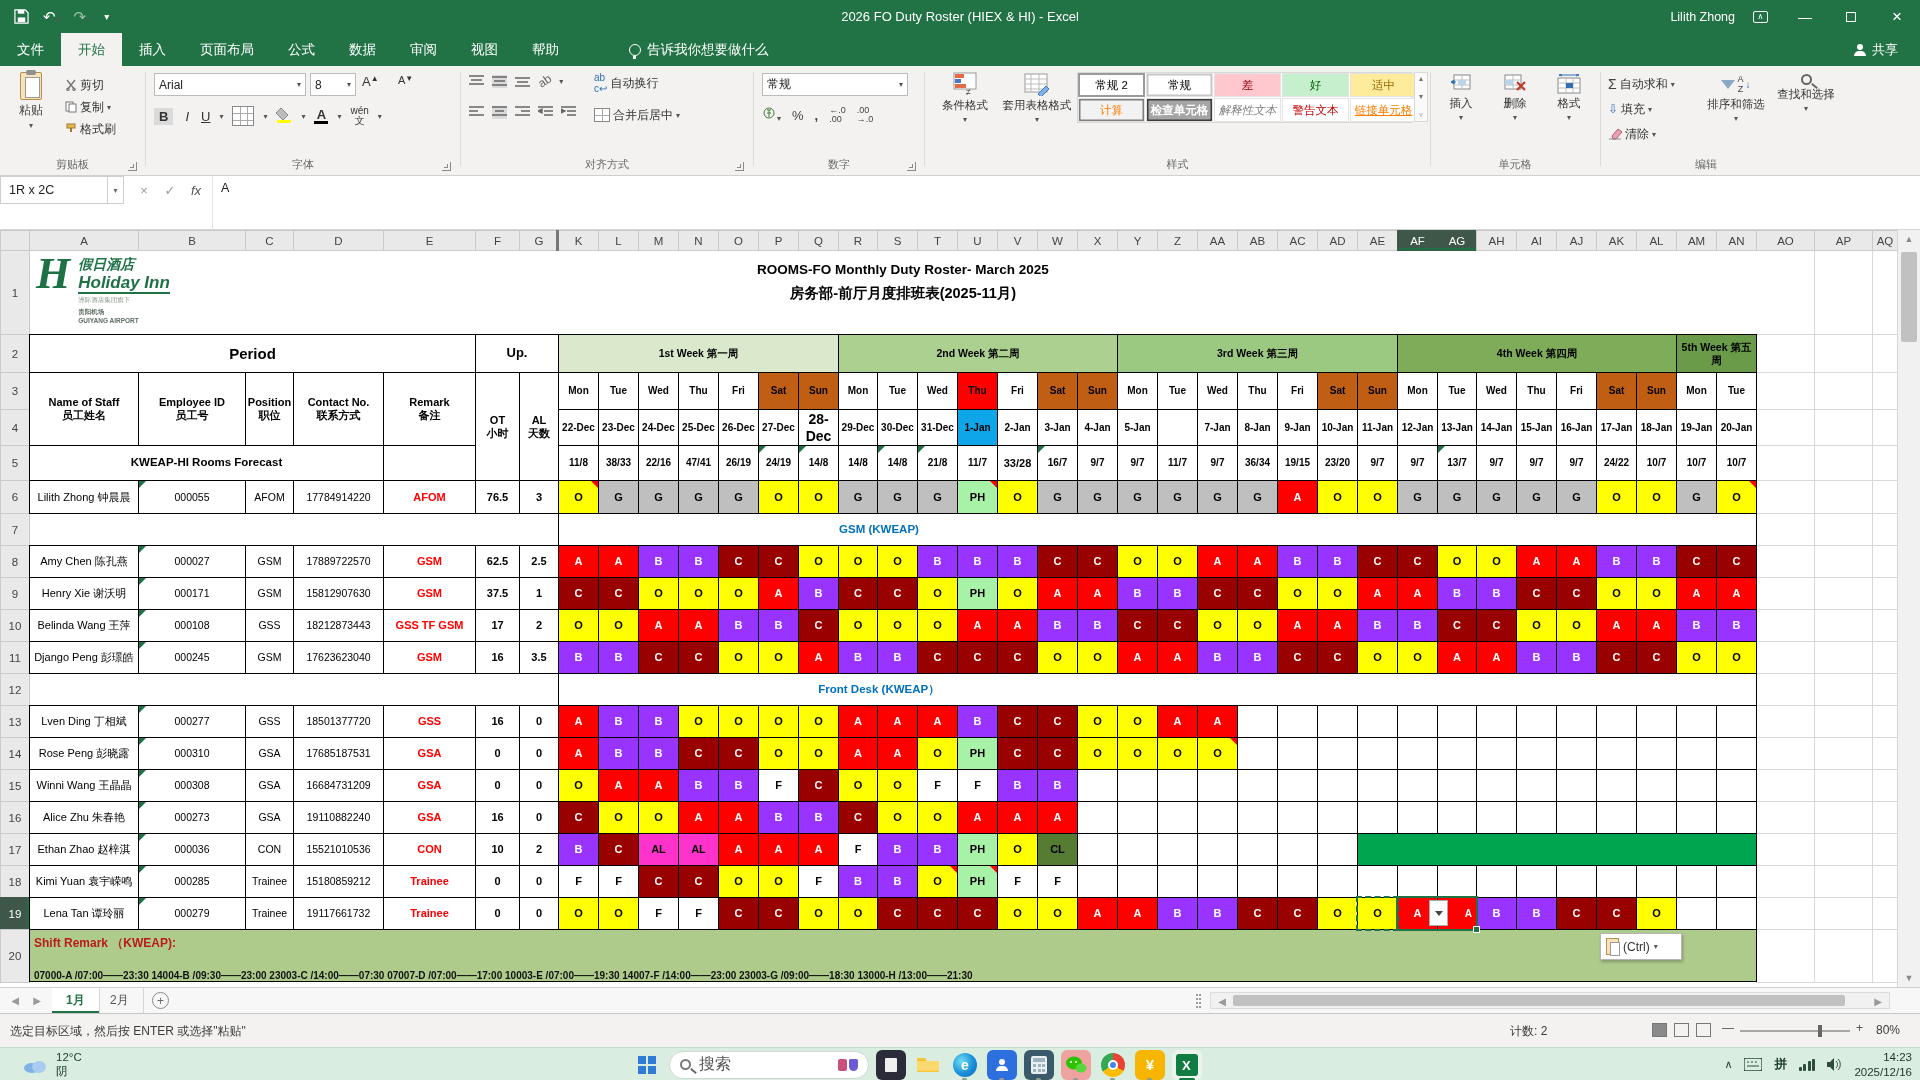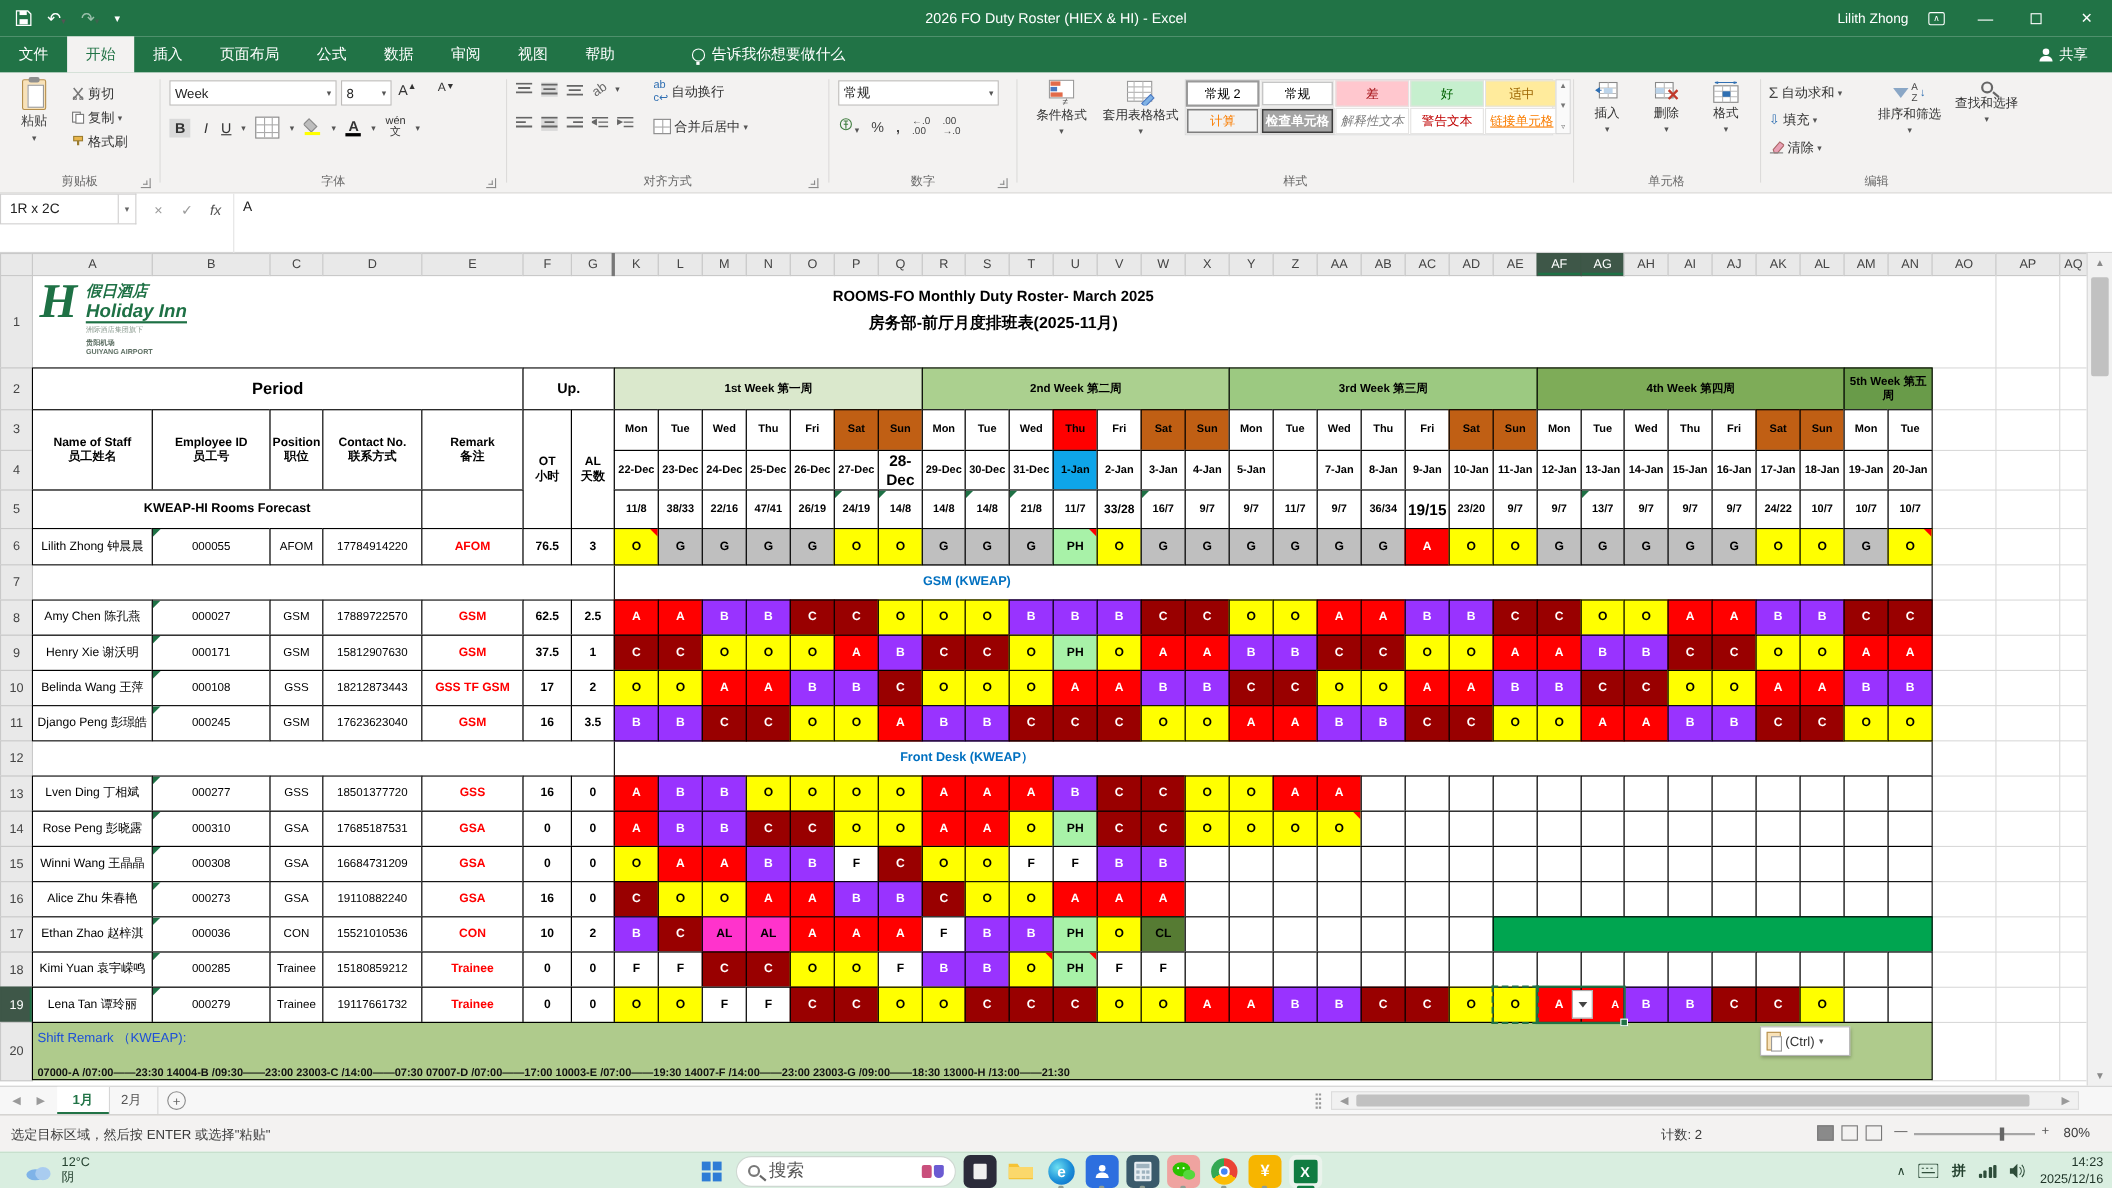--- a/index.html
+++ b/index.html
@@ -191,21 +191,21 @@
             <span>格式刷</span>
           </div>
       </div>
       <div class="glabel">剪贴板</div>
       <div class="dlgl" style="left:128px;"></div>
     </div>
     <div class="gsep" style="left:145px;"></div>
 
     <div class="rgroup" style="left:146px;width:314px;">
       <div class="combo abs" style="left:8px;top:7px;width:152px;">
-          <span>Week</span>
+          <span>Arial</span>
           <span class="caret">▾</span>
         </div>
       <div class="combo abs" style="left:164px;top:7px;width:46px;">
           <span>8</span>
           <span class="caret">▾</span>
         </div>
       <div class="abs" style="left:216px;top:8px;font-size:13px;color:#333;">A<span style="font-size:8px;vertical-align:top;">▲</span></div>
       <div class="abs" style="left:252px;top:8px;font-size:11px;color:#333;">A<span style="font-size:8px;vertical-align:top;">▼</span></div>
       <div class="abs btnrow" style="left:8px;top:40px;gap:9px;font-size:13px;color:#333;">
         <span class="bld" style="background:#dadada;padding:1px 5px;">B</span>
@@ -602,21 +602,21 @@
       <div class="cell mgreen" style="left: 877px; top: 215px; width: 41px; height: 36px; font-size: 10px; font-weight: bold;">14/8</div>
       <div class="cell mgreen" style="left: 917px; top: 215px; width: 41px; height: 36px; font-size: 10px; font-weight: bold;">21/8</div>
       <div class="cell" style="left: 957px; top: 215px; width: 41px; height: 36px; font-size: 10px; font-weight: bold;">11/7</div>
       <div class="cell" style="left: 997px; top: 215px; width: 41px; height: 36px; font-size: 11px; font-weight: bold;">33/28</div>
       <div class="cell mgreen" style="left: 1037px; top: 215px; width: 41px; height: 36px; font-size: 10px; font-weight: bold;">16/7</div>
       <div class="cell" style="left: 1077px; top: 215px; width: 41px; height: 36px; font-size: 10px; font-weight: bold;">9/7</div>
       <div class="cell" style="left: 1117px; top: 215px; width: 41px; height: 36px; font-size: 10px; font-weight: bold;">9/7</div>
       <div class="cell" style="left: 1157px; top: 215px; width: 41px; height: 36px; font-size: 10px; font-weight: bold;">11/7</div>
       <div class="cell" style="left: 1197px; top: 215px; width: 41px; height: 36px; font-size: 10px; font-weight: bold;">9/7</div>
       <div class="cell" style="left: 1237px; top: 215px; width: 41px; height: 36px; font-size: 10px; font-weight: bold;">36/34</div>
-      <div class="cell" style="left: 1277px; top: 215px; width: 41px; height: 36px; font-size: 14px; font-weight: bold;">19/15</div>
+      <div class="cell" style="left: 1277px; top: 215px; width: 41px; height: 36px; font-size: 10px; font-weight: bold;">19/15</div>
       <div class="cell" style="left: 1317px; top: 215px; width: 41px; height: 36px; font-size: 10px; font-weight: bold;">23/20</div>
       <div class="cell" style="left: 1357px; top: 215px; width: 41px; height: 36px; font-size: 10px; font-weight: bold;">9/7</div>
       <div class="cell" style="left: 1397px; top: 215px; width: 41px; height: 36px; font-size: 10px; font-weight: bold;">9/7</div>
       <div class="cell mgreen" style="left: 1437px; top: 215px; width: 40px; height: 36px; font-size: 10px; font-weight: bold;">13/7</div>
       <div class="cell" style="left: 1476px; top: 215px; width: 41px; height: 36px; font-size: 10px; font-weight: bold;">9/7</div>
       <div class="cell" style="left: 1516px; top: 215px; width: 41px; height: 36px; font-size: 10px; font-weight: bold;">9/7</div>
       <div class="cell" style="left: 1556px; top: 215px; width: 41px; height: 36px; font-size: 10px; font-weight: bold;">9/7</div>
       <div class="cell" style="left: 1596px; top: 215px; width: 41px; height: 36px; font-size: 10px; font-weight: bold;">24/22</div>
       <div class="cell" style="left: 1636px; top: 215px; width: 41px; height: 36px; font-size: 10px; font-weight: bold;">10/7</div>
       <div class="cell" style="left: 1676px; top: 215px; width: 41px; height: 36px; font-size: 10px; font-weight: bold;">10/7</div>
@@ -1056,21 +1056,21 @@
       <div class="cell shift" style="left: 1397px; top: 667px; width: 41px; height: 33px; font-size: 11px; font-weight: bold; color: rgb(255, 255, 255); background: rgb(255, 0, 0);">A</div>
       <div class="cell shift" style="left: 1437px; top: 667px; width: 40px; height: 33px; font-size: 10px; font-weight: bold; color: rgb(255, 255, 255); background: rgb(255, 0, 0); justify-content: flex-end; padding-right: 4px;">A</div>
       <div class="cell shift" style="left: 1476px; top: 667px; width: 41px; height: 33px; font-size: 11px; font-weight: bold; color: rgb(255, 255, 255); background: rgb(153, 51, 255);">B</div>
       <div class="cell shift" style="left: 1516px; top: 667px; width: 41px; height: 33px; font-size: 11px; font-weight: bold; color: rgb(255, 255, 255); background: rgb(153, 51, 255);">B</div>
       <div class="cell shift" style="left: 1556px; top: 667px; width: 41px; height: 33px; font-size: 11px; font-weight: bold; color: rgb(255, 255, 255); background: rgb(153, 0, 0);">C</div>
       <div class="cell shift" style="left: 1596px; top: 667px; width: 41px; height: 33px; font-size: 11px; font-weight: bold; color: rgb(255, 255, 255); background: rgb(153, 0, 0);">C</div>
       <div class="cell shift" style="left: 1636px; top: 667px; width: 41px; height: 33px; font-size: 11px; font-weight: bold; color: rgb(0, 0, 0); background: rgb(255, 255, 0);">O</div>
       <div class="cell shift" style="left: 1676px; top: 667px; width: 41px; height: 33px; font-size: 11px; font-weight: bold; color: rgb(0, 0, 0); background: rgb(255, 255, 255);"></div>
       <div class="cell shift" style="left: 1716px; top: 667px; width: 41px; height: 33px; font-size: 11px; font-weight: bold; color: rgb(0, 0, 0); background: rgb(255, 255, 255);"></div>
       <div class="abs" style="left: 29px; top: 699px; width: 1728px; height: 53px; background: rgb(175, 203, 140); border: 1px solid rgb(0, 0, 0); overflow: hidden;">
-        <div style="color: #1d4ed8; font-weight: normal; font-size: 12px; padding: 5px 4px 2px;">Shift Remark （KWEAP):</div>
+        <div style="color: #b91c1c; font-weight: bold; font-size: 12px; padding: 5px 4px 2px;">Shift Remark （KWEAP):</div>
         <div style="color: rgb(17, 17, 17); font-weight: bold; font-size: 10px; white-space: nowrap; padding: 16px 4px 0px;">07000-A /07:00——23:30      14004-B /09:30——23:00      23003-C /14:00——07:30      07007-D /07:00——17:00      10003-E /07:00——19:30      14007-F /14:00——23:00      23003-G /09:00——18:30      13000-H /13:00——21:30</div>
       </div>
       <div class="ants" style="left: 1356px; top: 666px; width: 43px; height: 35px;"></div>
       <div class="selbox" style="left: 1396px; top: 666px; width: 82px; height: 35px;">
         <div class="fillhandle" style="right: -4px; bottom: -4px;"></div>
       </div>
       <div id="dvbtn" style="left: 1429px; top: 670px; width: 19px; height: 26px;"></div>
       <div id="pastefloat" style="left: 1600px; top: 703px; width: 82px; height: 27px;">
         <span class="minipaste"></span>
         <span>(Ctrl)</span>

